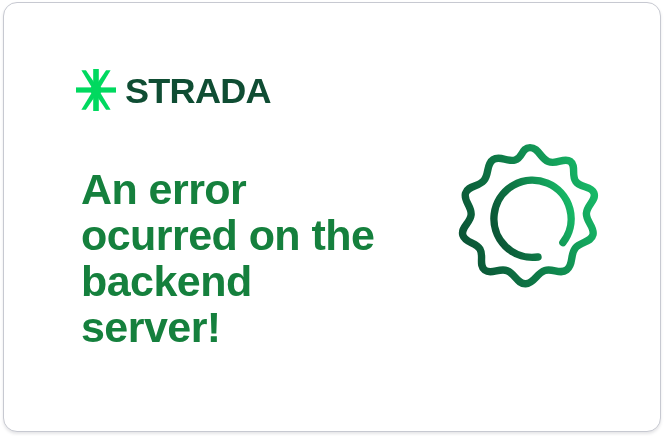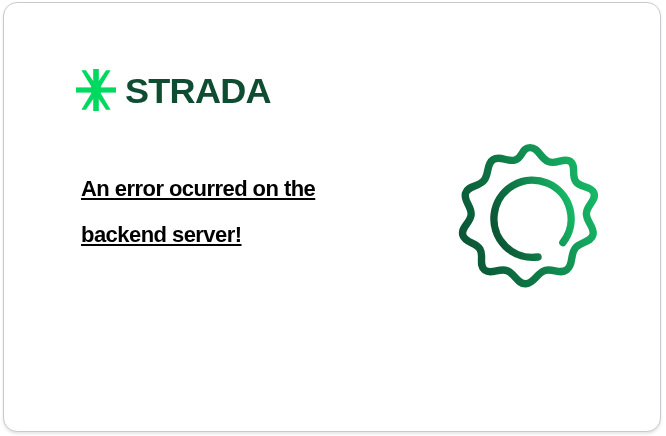--- a/index.html
+++ b/index.html
@@ -58,25 +58,24 @@
 
   
   #error-headline {
     position: absolute;
     left: 77px;
     top: 163px;
     width: 300px;
     margin: 0;
     font-family: "Liberation Sans", sans-serif;
     font-weight: 700;
-    font-size: 22px;
+    font-size: 43px;
     line-height: 46px;
     letter-spacing: -0.55px;
-    color: #000000;
-    text-decoration: underline;
+    color: #15803d;
   }
 
   
   #gear-illustration {
     position: absolute;
     left: 446px;
     top: 138px;
     width: 160px;
     height: 163px;
     display: block;

